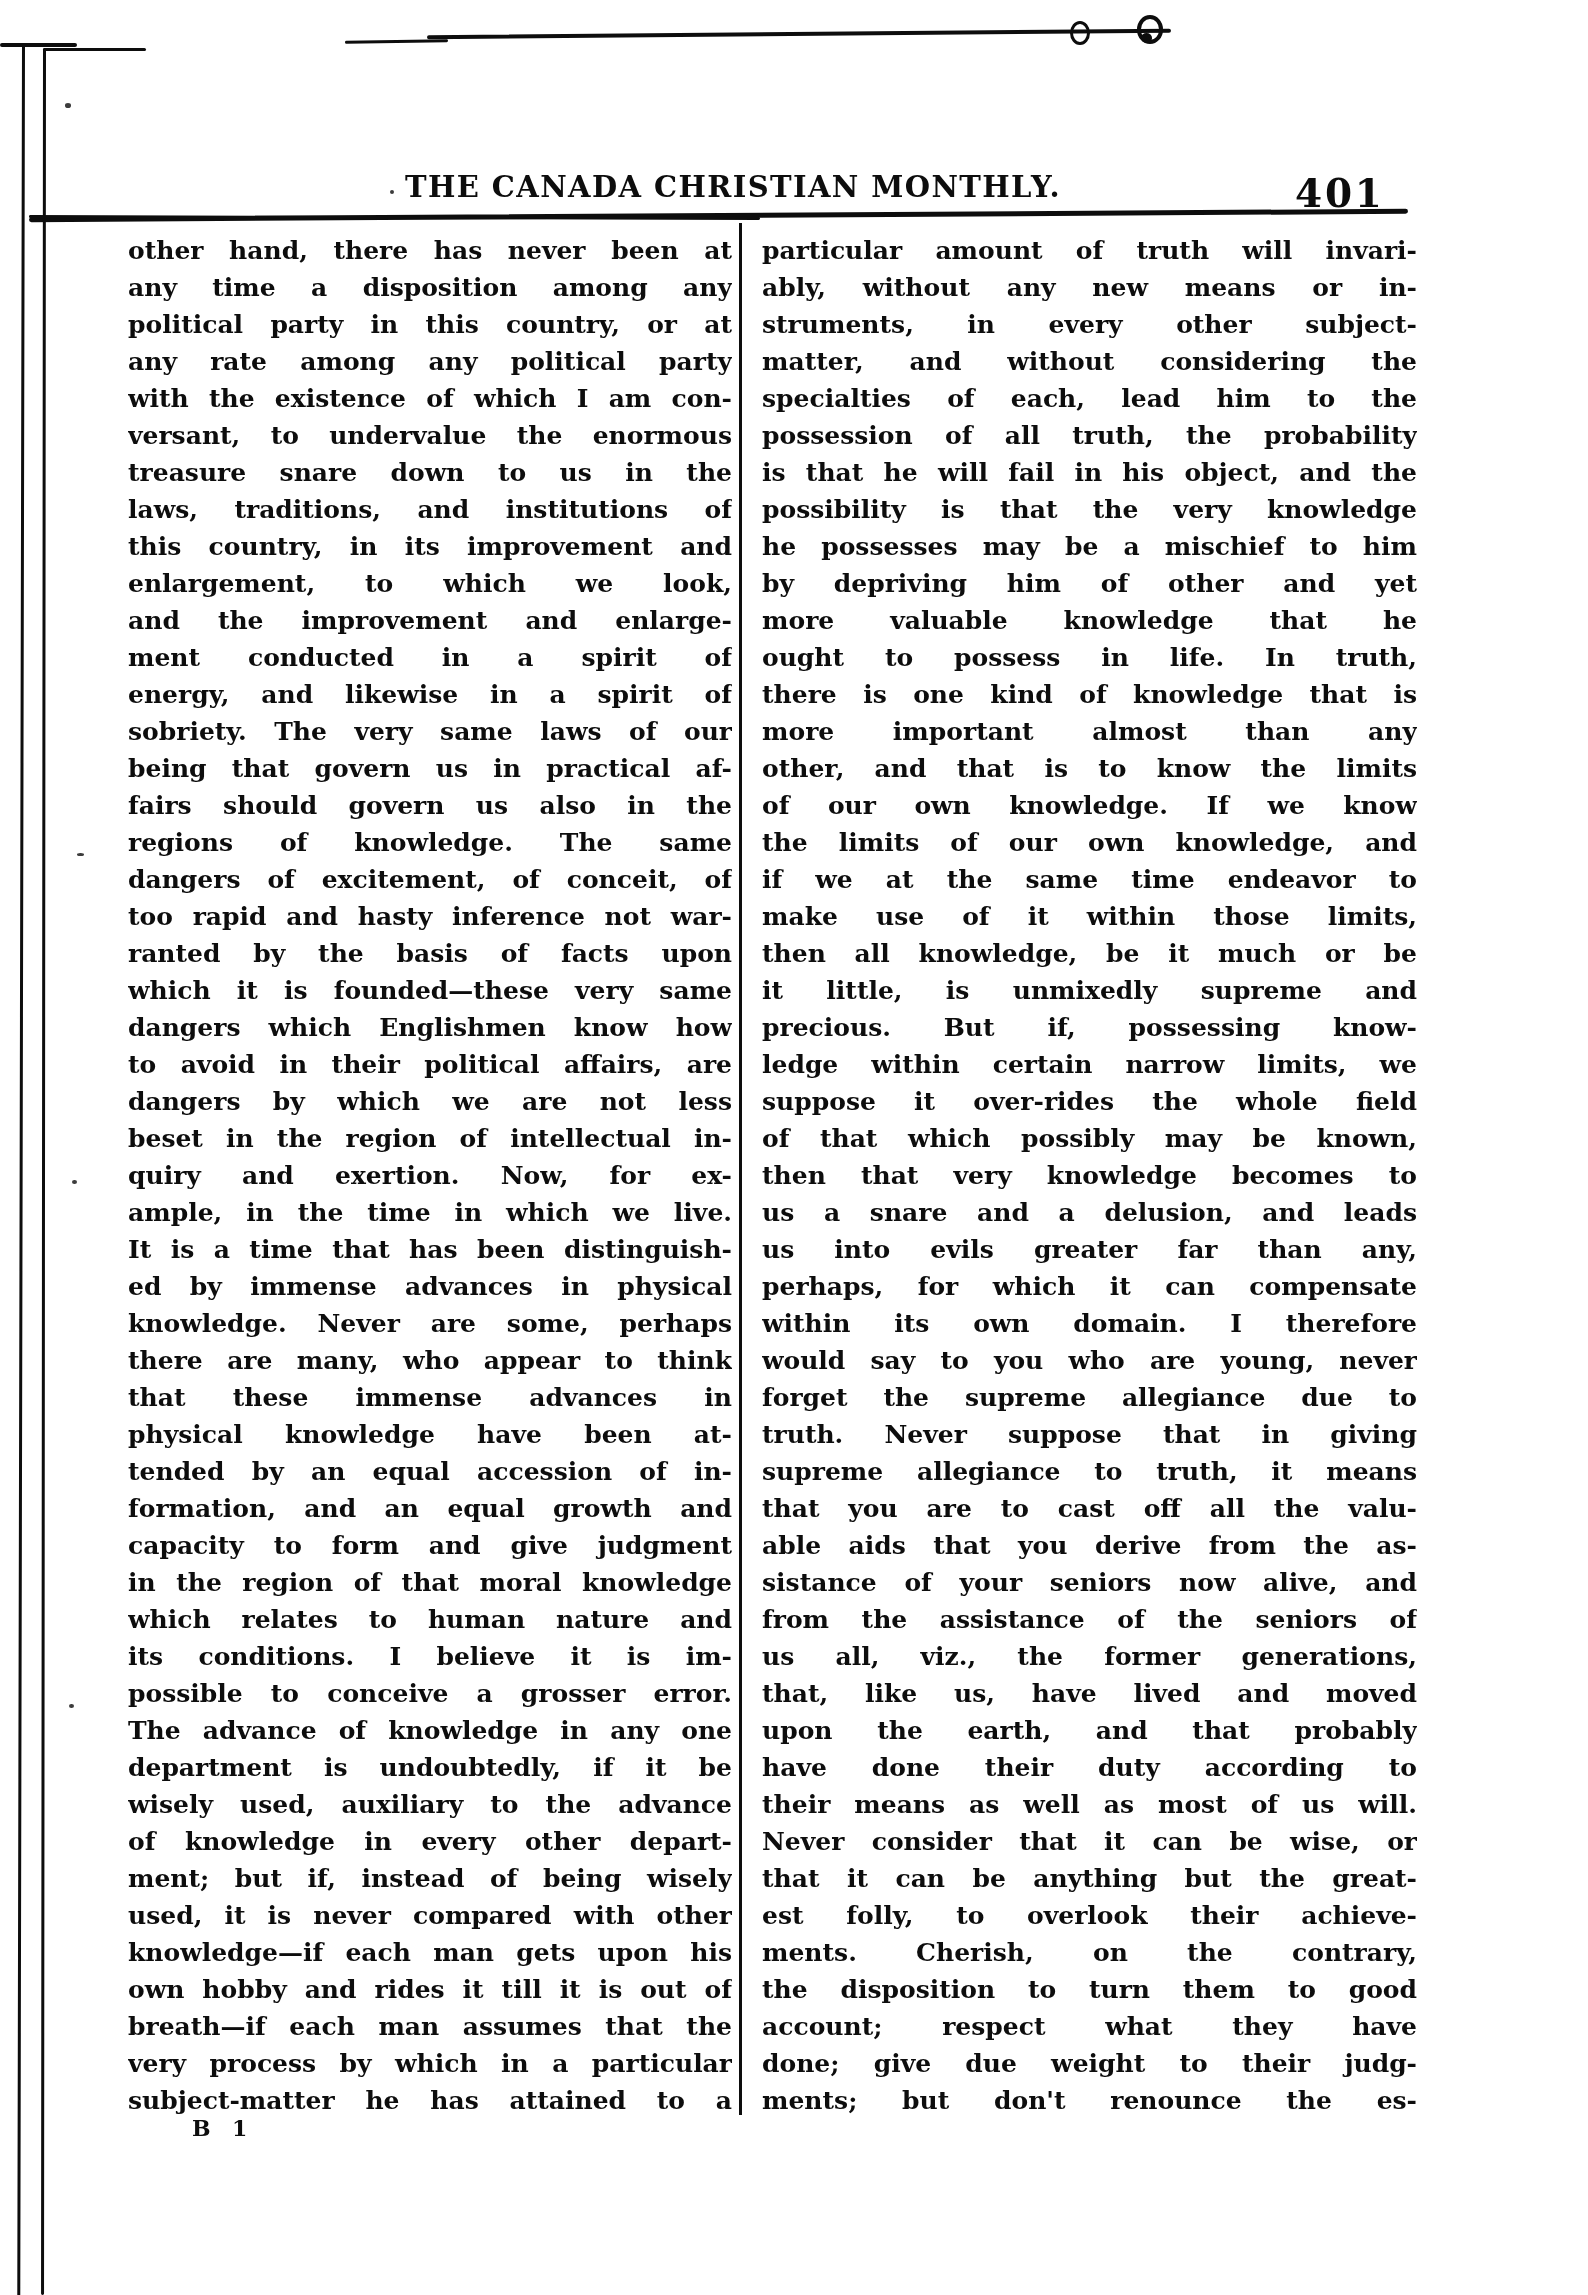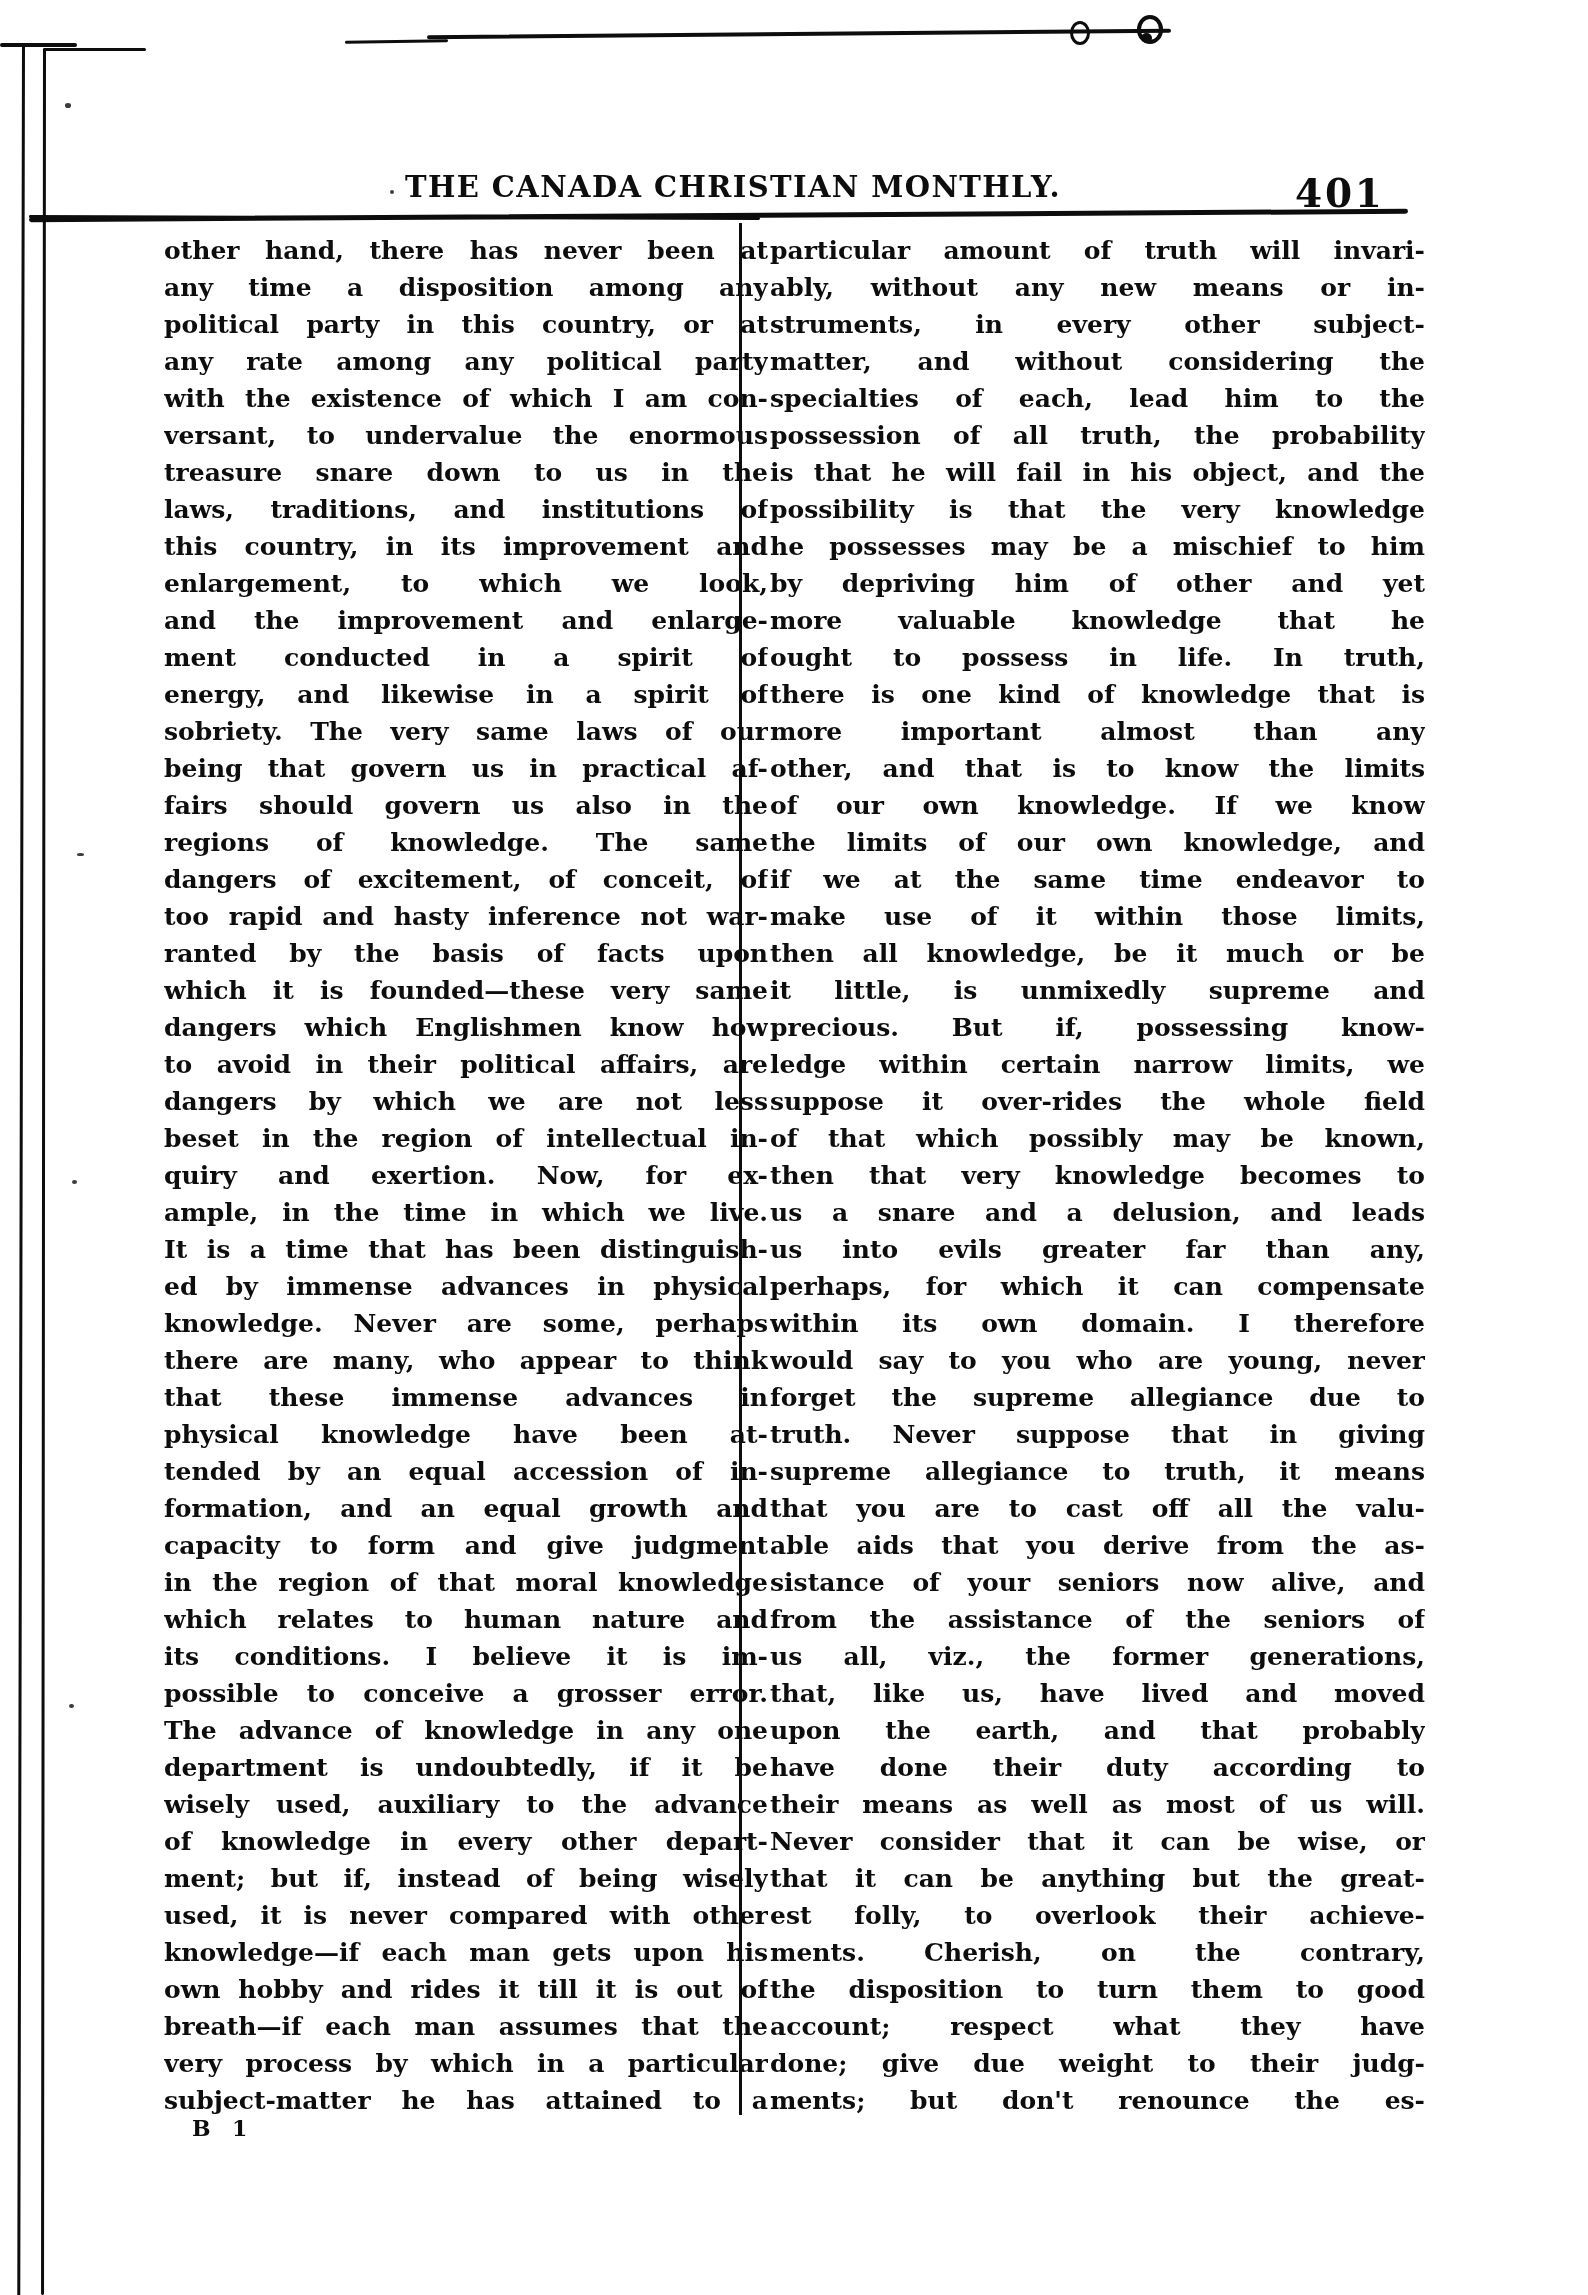--- a/index.html
+++ b/index.html
@@ -33,22 +33,22 @@
   .header-rule-2{
     position:absolute;top:216px;left:29px;width:731px;height:2.8px;
     background:var(--ink-color);transform:rotate(0.15deg);border-radius:1.4px;
   }
   
   .column-divider{
     position:absolute;top:223px;left:739px;width:3.4px;height:1892px;
     background:var(--ink-color);
   }
   .column{position:absolute;top:232px;}
-  .col-left{left:128px;width:604px;margin-left:36px;}
-  .col-right{left:762px;width:655px;margin-left:8px;}
+  .col-left{left:128px;width:604px;}
+  .col-right{left:762px;width:655px;}
   .line{
     height:37px;line-height:37px;font-size:25px;font-weight:bold;
     text-align:justify;text-align-last:justify;overflow:hidden;
   }
   
   .footer-signature{
     position:absolute;top:2115px;left:192px;
     font-size:22px;font-weight:bold;letter-spacing:6.9px;
   }
   

